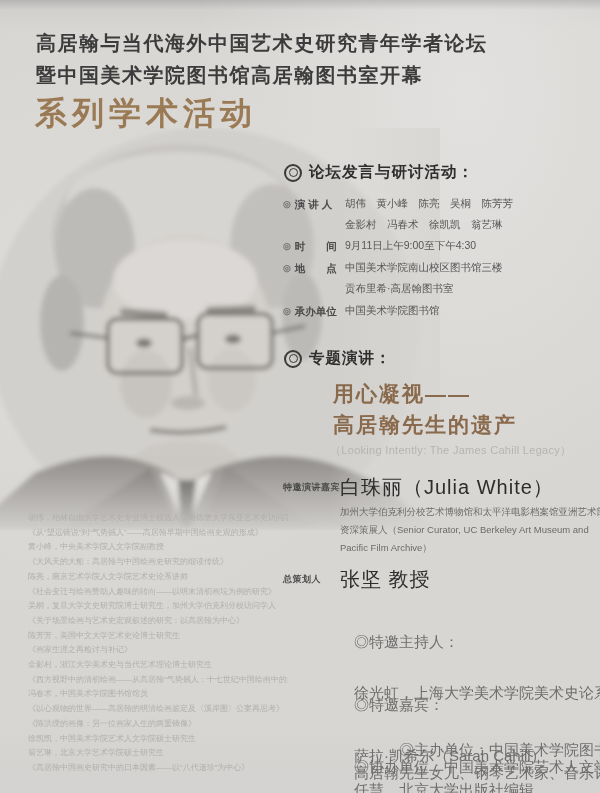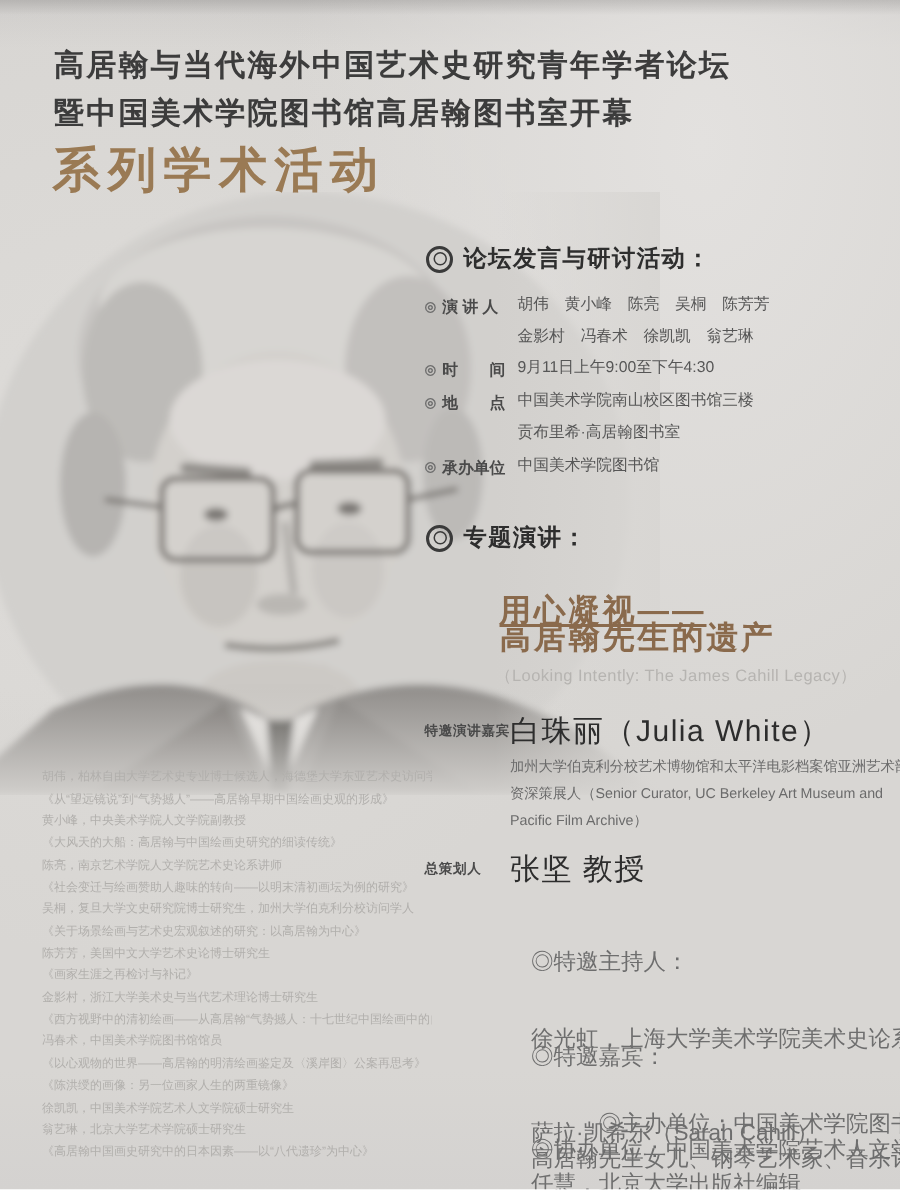--- a/index.html
+++ b/index.html
@@ -130,21 +130,21 @@
     <span class="mini-bullet">◎</span>
     <span>承办单位</span>
   </div>
   <div class="abs row-value" style="left:345px;top:300px;"><div>中国美术学院图书馆</div></div>
 
   <div class="abs sec-hdr" style="left:284px;top:348px;">
     <span class="hdr-icon"></span>
     <span>专题演讲：</span>
   </div>
 
-  <div class="abs kn-title" style="left:333px;top:393px;text-decoration:underline;">用心凝视——</div>
+  <div class="abs kn-title" style="left:333px;top:380px;">用心凝视——</div>
   <div class="abs kn-title" style="left:333px;top:411px;text-align:center;">高居翰先生的遗产</div>
   <div class="abs kn-en" style="left:330px;top:443px;">（Looking Intently: The James Cahill Legacy）</div>
 
   <div class="abs tiny-label" style="left:283px;top:481px;">特邀演讲嘉宾</div>
   <div class="abs big-name" style="left:340px;top:474px;">白珠丽（Julia White）</div>
   <div class="abs bio" style="left:340px;top:503px;"><div>加州大学伯克利分校艺术博物馆和太平洋电影档案馆亚洲艺术部</div><div>资深策展人（Senior Curator, UC Berkeley Art Museum and</div><div>Pacific Film Archive）</div></div>
 
   <div class="abs tiny-label" style="left:283px;top:573px;">总策划人</div>
   <div class="abs big-name" style="left:340px;top:566px;">张坚 教授</div>
 

